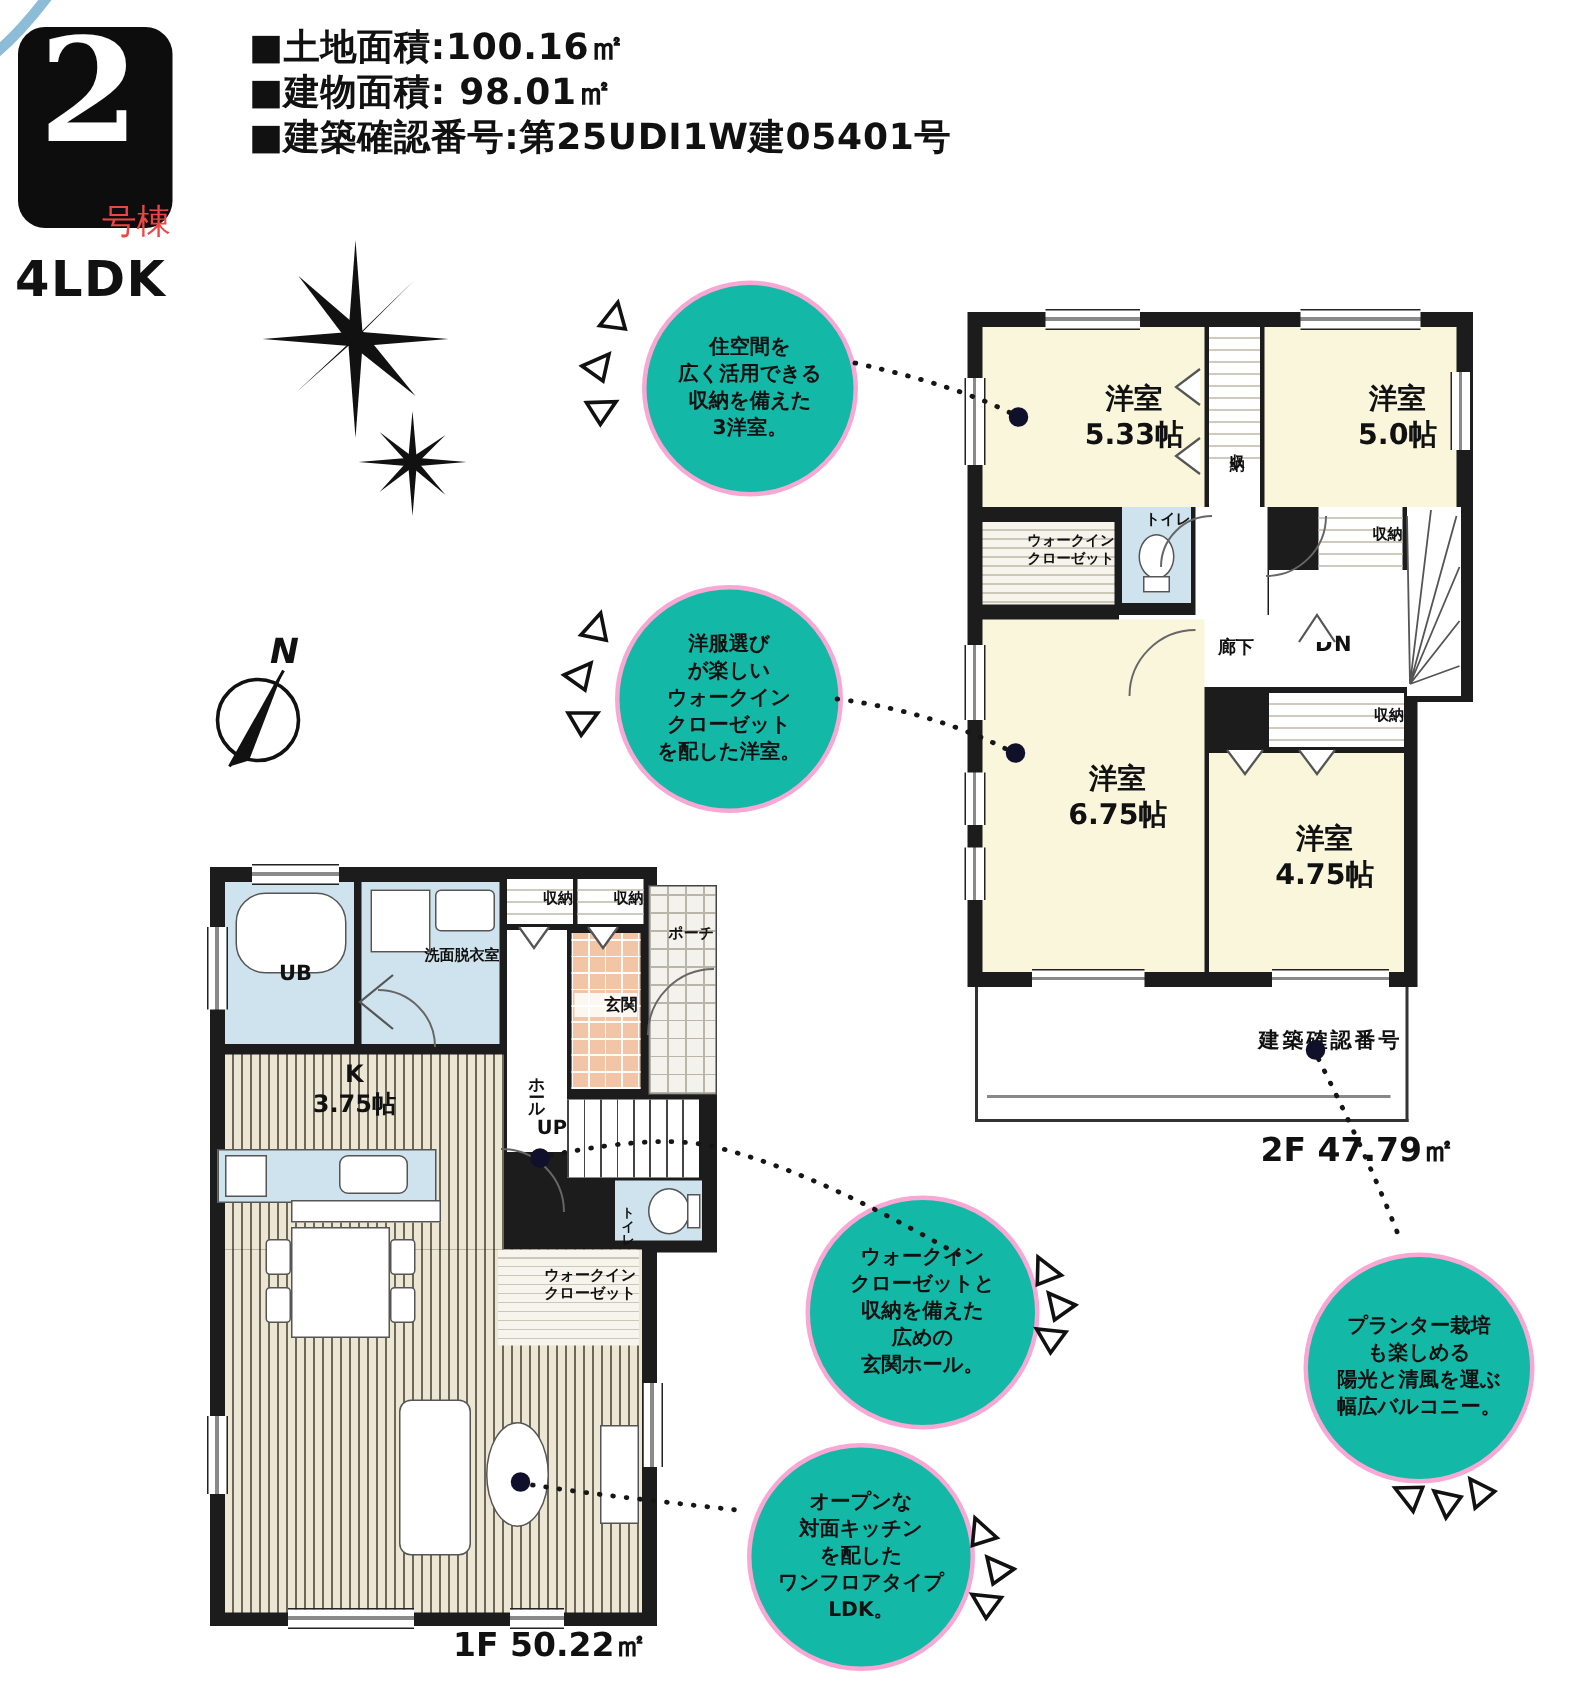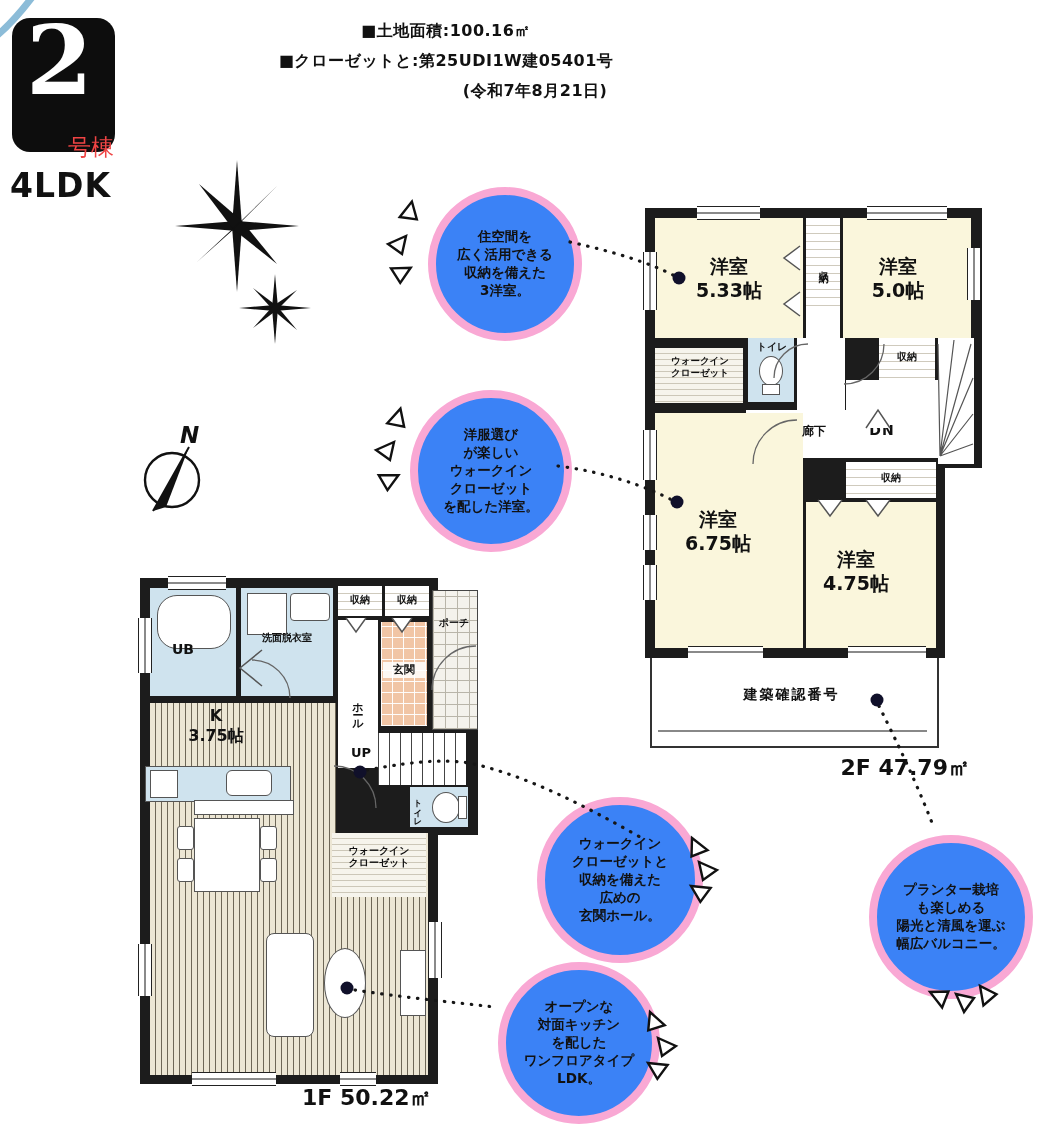--- a/index.html
+++ b/index.html
@@ -13,49 +13,49 @@
   .hatch{background:repeating-linear-gradient(180deg,#f6f4ec 0 5px,#ccc7b8 5px 6px);}
   .hatch-lite{background:#fff repeating-linear-gradient(180deg,rgba(0,0,0,0) 0 7px,#cfcabd 7px 8px);}
   .wood{background:repeating-linear-gradient(90deg,#ece6d4 0 5px,#6e6757 5px 6px);}
   .tile-genkan{background-color:#f1c5a5;
      background-image:repeating-linear-gradient(90deg,rgba(255,255,255,.95) 0 1px,rgba(0,0,0,0) 1px 11px),
                       repeating-linear-gradient(0deg,rgba(255,255,255,.95) 0 1px,rgba(0,0,0,0) 1px 11px);}
   .tile-porch{background-color:#f4f2ec;border:1px solid #444;
      background-image:repeating-linear-gradient(90deg,#b9b5a9 0 1px,rgba(0,0,0,0) 1px 12px),
                       repeating-linear-gradient(0deg,#b9b5a9 0 1px,rgba(0,0,0,0) 1px 12px);}
   .stairs{background:#fff repeating-linear-gradient(90deg,#444 0 1px,rgba(0,0,0,0) 1px 11px);}
-  .lbl{position:absolute;display:flex;align-items:center;justify-content:center;
+  .lbl{position:absolute;display:flex;align-items:center;justify-content:flex-end;
        text-align:center;font-weight:700;line-height:1.25;white-space:pre-line;}
   .vtext{writing-mode:vertical-rl;text-orientation:upright;letter-spacing:2px;}
   .win-h{position:absolute;background:linear-gradient(to bottom,#fff 0 38%,#8a8a8a 38% 56%,#fff 56% 100%);
          border-top:1px solid #222;border-bottom:1px solid #222;}
   .win-v{position:absolute;background:linear-gradient(to right,#fff 0 38%,#8a8a8a 38% 56%,#fff 56% 100%);
          border-left:1px solid #222;border-right:1px solid #222;}
-  .callout{position:absolute;border:8px solid #f9a8d4;border-radius:50%;background:#3b82f6;
+  .callout{position:absolute;border:3px solid #f9a8d4;border-radius:50%;background:#14b8a6;
            display:flex;align-items:center;justify-content:center;text-align:center;}
   .callout span{font-size:13.5px;font-weight:700;line-height:1.32;white-space:pre-line;}
   .fix{position:absolute;background:#fff;border:1.5px solid #555;}
-  .header-lines div{font-size:16px;font-weight:700;line-height:30px;letter-spacing:.5px;text-align:center;}
+  .header-lines div{font-size:24px;font-weight:700;line-height:30px;letter-spacing:.5px;}
   svg{display:block;}
 </style>
 </head>
 <body>
 
 <div id="page">
 
   <div class="abs" style="left:12px;top:18px;width:103px;height:134px;background:#0d0d0d;border-radius:18px;">
     <span class="abs" style="left:14px;top:-14px;color:#fff;font-size:96px;font-weight:700;font-family:'DejaVu Serif','Liberation Serif',serif;">2</span>
     <span class="abs" style="left:56px;top:74px;color:#ef4444;font-size:23px;font-weight:400;margin-top:40px;">号棟</span>
   </div>
   <div class="abs" style="left:10px;top:166px;font-size:33px;font-weight:700;letter-spacing:1px;">4LDK</div>
 
   <div class="abs header-lines" style="left:166px;top:16px;width:560px;">
     <div>■土地面積:100.16㎡</div>
-    <div>■クローゼットと:第25UDI1W建05401号</div>
-    <div style="margin-left:178px;">(令和7年8月21日)</div>
+    <div>■建物面積: 98.01㎡</div>
+    <div>■建築確認番号:第25UDI1W建05401号</div>
   </div>
 
   <svg class="abs" style="left:175px;top:158px;" width="150" height="190" viewBox="0 0 150 190">
     <g fill="#111">
       <polygon points="62,2 67,68 62,134 57,68"></polygon>
       <polygon points="0,68 62,63 124,68 62,73"></polygon>
       <polygon points="24,26 67,63 102,106 58,71"></polygon>
       <polygon points="102,28 66,63 22,104 59,71"></polygon>
       <polygon points="100,116 103,150 100,186 97,150"></polygon>
       <polygon points="64,150 100,147 136,150 100,153"></polygon>

